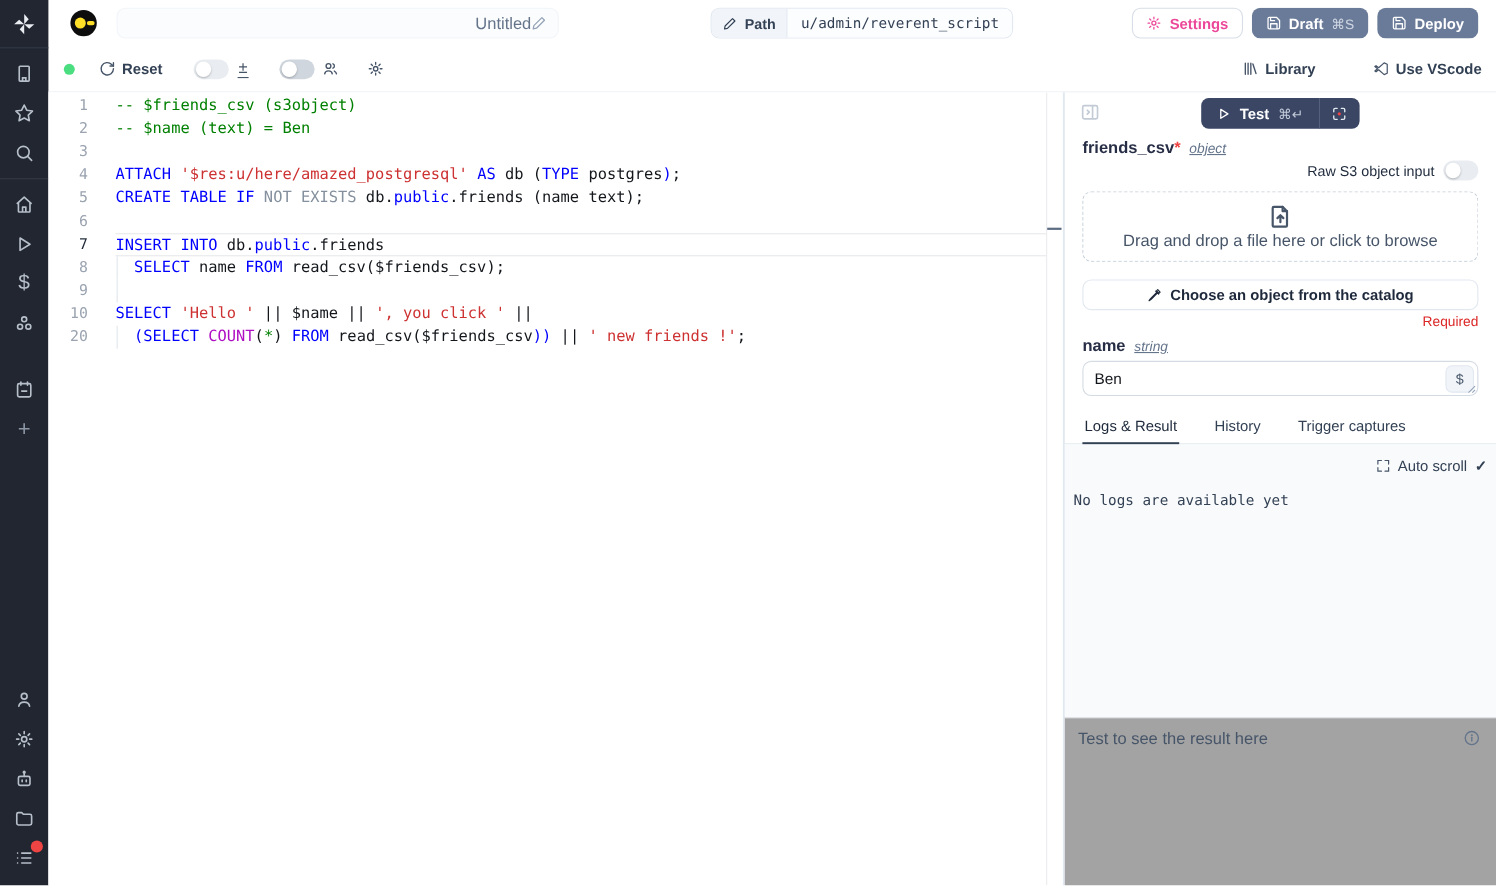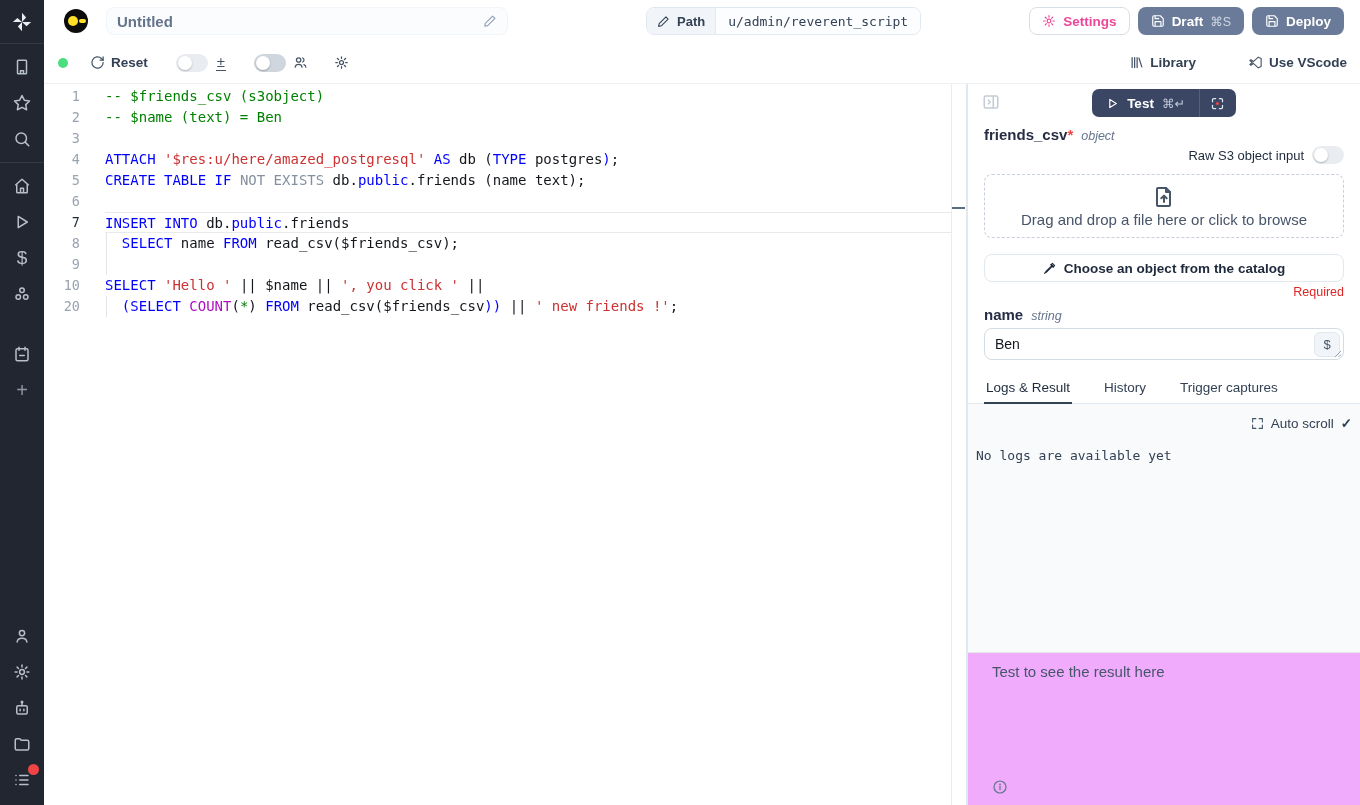--- a/index.html
+++ b/index.html
@@ -21,21 +21,21 @@
 
   
   .main { flex:1; display:flex; flex-direction:column; min-width:0; }
 
   .header { height:42px; display:flex; align-items:center; padding:0 16px 0 20px; gap:0; }
   .duck { width:24px; height:24px; border-radius:50%; background:#0d0d0d; position:relative; flex-shrink:0; }
   .duck .eye { position:absolute; left:4px; top:7px; width:10px; height:10px; border-radius:50%; background:#ffdf27; }
   .duck .beak { position:absolute; right:2px; top:10px; width:7px; height:4px; border-radius:2px; background:#ffdf27; }
   .title-input { margin-left:18px; width:402px; height:28px; background:#fbfcfd; border:1px solid #f1f5f9; border-radius:8px;
     display:flex; align-items:center; padding:0 10px; }
-  .title-input .txt { color:#64748b; font-size:15px; font-weight:700; flex:1; }
+  .title-input .txt { color:#64748b; font-size:15px; font-weight:400; flex:1;text-align:right; }
   .title-input svg { width:14px; height:14px; color:#94a3b8; }
   .path-group { margin-left:138px; display:flex; align-items:stretch; height:28px; border:1px solid #e2e8f0; border-radius:8px; overflow:hidden; }
   .path-left { display:flex; align-items:center; gap:7px; background:#f1f5f9; padding:0 10px; font-size:13px; font-weight:600; color:#334155; border-right:1px solid #e2e8f0; }
   .path-left svg { width:13px; height:13px; }
   .path-value { display:flex; align-items:center; padding:0 12px; font-family:"DejaVu Sans Mono", monospace; font-size:13px; color:#334155; background:#fcfdfe; }
   .hdr-right { margin-left:auto; display:flex; align-items:center; gap:8px; }
   .btn { height:28px; border-radius:8px; display:flex; align-items:center; gap:7px; padding:0 12px; font-size:13.5px; font-weight:600; cursor:pointer; border:1px solid transparent; }
   .btn svg { width:14px; height:14px; }
   .btn-light { background:#fff; border-color:#d8dee7; color:#ec4899; }
   .btn-slate { background:#6a7b99; color:#fff; }
@@ -77,21 +77,21 @@
   .test-main { display:flex; align-items:center; gap:8px; padding:0 14px; color:#fff; font-size:13.5px; font-weight:700; }
   .test-main svg { width:13px; height:13px; }
   .test-kbd { color:#c3cbd9; font-weight:500; font-size:12.5px; }
   .test-sep { width:1px; background:#55607c; }
   .test-capture { display:flex; align-items:center; justify-content:center; width:36px; color:#e2e8f0; }
   .test-capture svg { width:15px; height:15px; }
 
   .arg-head { padding:0 16px; margin-top:8px; display:flex; align-items:baseline; gap:8px; }
   .arg-name { font-size:15px; font-weight:700; color:#272d45; }
   .req-star { color:#ef4444; }
-  .arg-type { font-size:12.5px; font-style:italic; color:#64748b; }
+  .arg-type { font-size:12.5px; font-style:italic; color:#64748b;text-decoration:underline; }
   .raws3-row { padding:0 16px; margin-top:3px; display:flex; align-items:center; justify-content:flex-end; gap:8px; font-size:13px; color:#1e293b; }
   .dropzone { margin:10px 16px 0; height:64px; border:1px dashed #c6cfda; border-radius:8px; display:flex; flex-direction:column; align-items:center; justify-content:center; gap:2px; cursor:pointer; }
   .dropzone svg { width:24px; height:24px; color:#475569; }
   .dropzone .dz-text { font-size:15px; color:#475569; }
   .choose-btn { margin:16px 16px 0; height:28px; border:1px solid #e2e8f0; border-radius:8px; background:#fff; display:flex; align-items:center; justify-content:center; gap:8px; font-size:13.5px; font-weight:600; color:#1e293b; cursor:pointer; }
   .choose-btn svg { width:13px; height:13px; }
   .required-note { margin:3px 16px 0; text-align:right; font-size:12.5px; color:#dc2626; }
   .name-head { padding:0 16px; margin-top:7px; display:flex; align-items:baseline; gap:8px; }
   .text-input { margin:5px 16px 0; height:32px; border:1px solid #d5dbe3; border-radius:8px; position:relative; display:flex; align-items:center; padding:0 10px; }
   .text-input .val { font-size:14px; color:#13161b; }
@@ -100,21 +100,21 @@
 
   .tabs { margin-top:16px; display:flex; gap:30px; padding:0 0 0 16px; border-bottom:1px solid #e2e8f0; }
   .tab { font-size:13.5px; color:#334155; padding:4px 2px 7px; cursor:pointer; border-bottom:2px solid transparent; margin-bottom:-1px; }
   .tab.active { font-weight:500; border-bottom-color:#334155; color:#1e293b; }
 
   .logs { flex:1; background:#f9fafb; position:relative; min-height:0; }
   .autoscroll { position:absolute; top:11px; right:8px; display:flex; align-items:center; gap:7px; font-size:13.5px; color:#334155; cursor:pointer; }
   .autoscroll svg { width:13px; height:13px; color:#475569; }
   .logs-empty { position:absolute; top:44px; left:8px; font-family:"DejaVu Sans Mono", monospace; font-size:13px; color:#334155; }
 
-  .result { height:153px; border-top:1px solid #e5e7eb; background:#f0abfc; padding:10px 24px; display:flex; align-items:flex-start; justify-content:space-between;flex-direction:column; }
+  .result { height:153px; border-top:1px solid #e5e7eb; background:#a3a3a3; padding:10px 12px; display:flex; align-items:flex-start; justify-content:space-between; }
   .result-text { font-size:15px; color:#475569; }
   .result .info { width:16px; height:16px; color:#64748b; flex-shrink:0; margin-right:2px; }
 </style>
 </head>
 <body>
 
 <div class="root">
 
   <aside class="sidebar">
     <div class="sb-logo">

